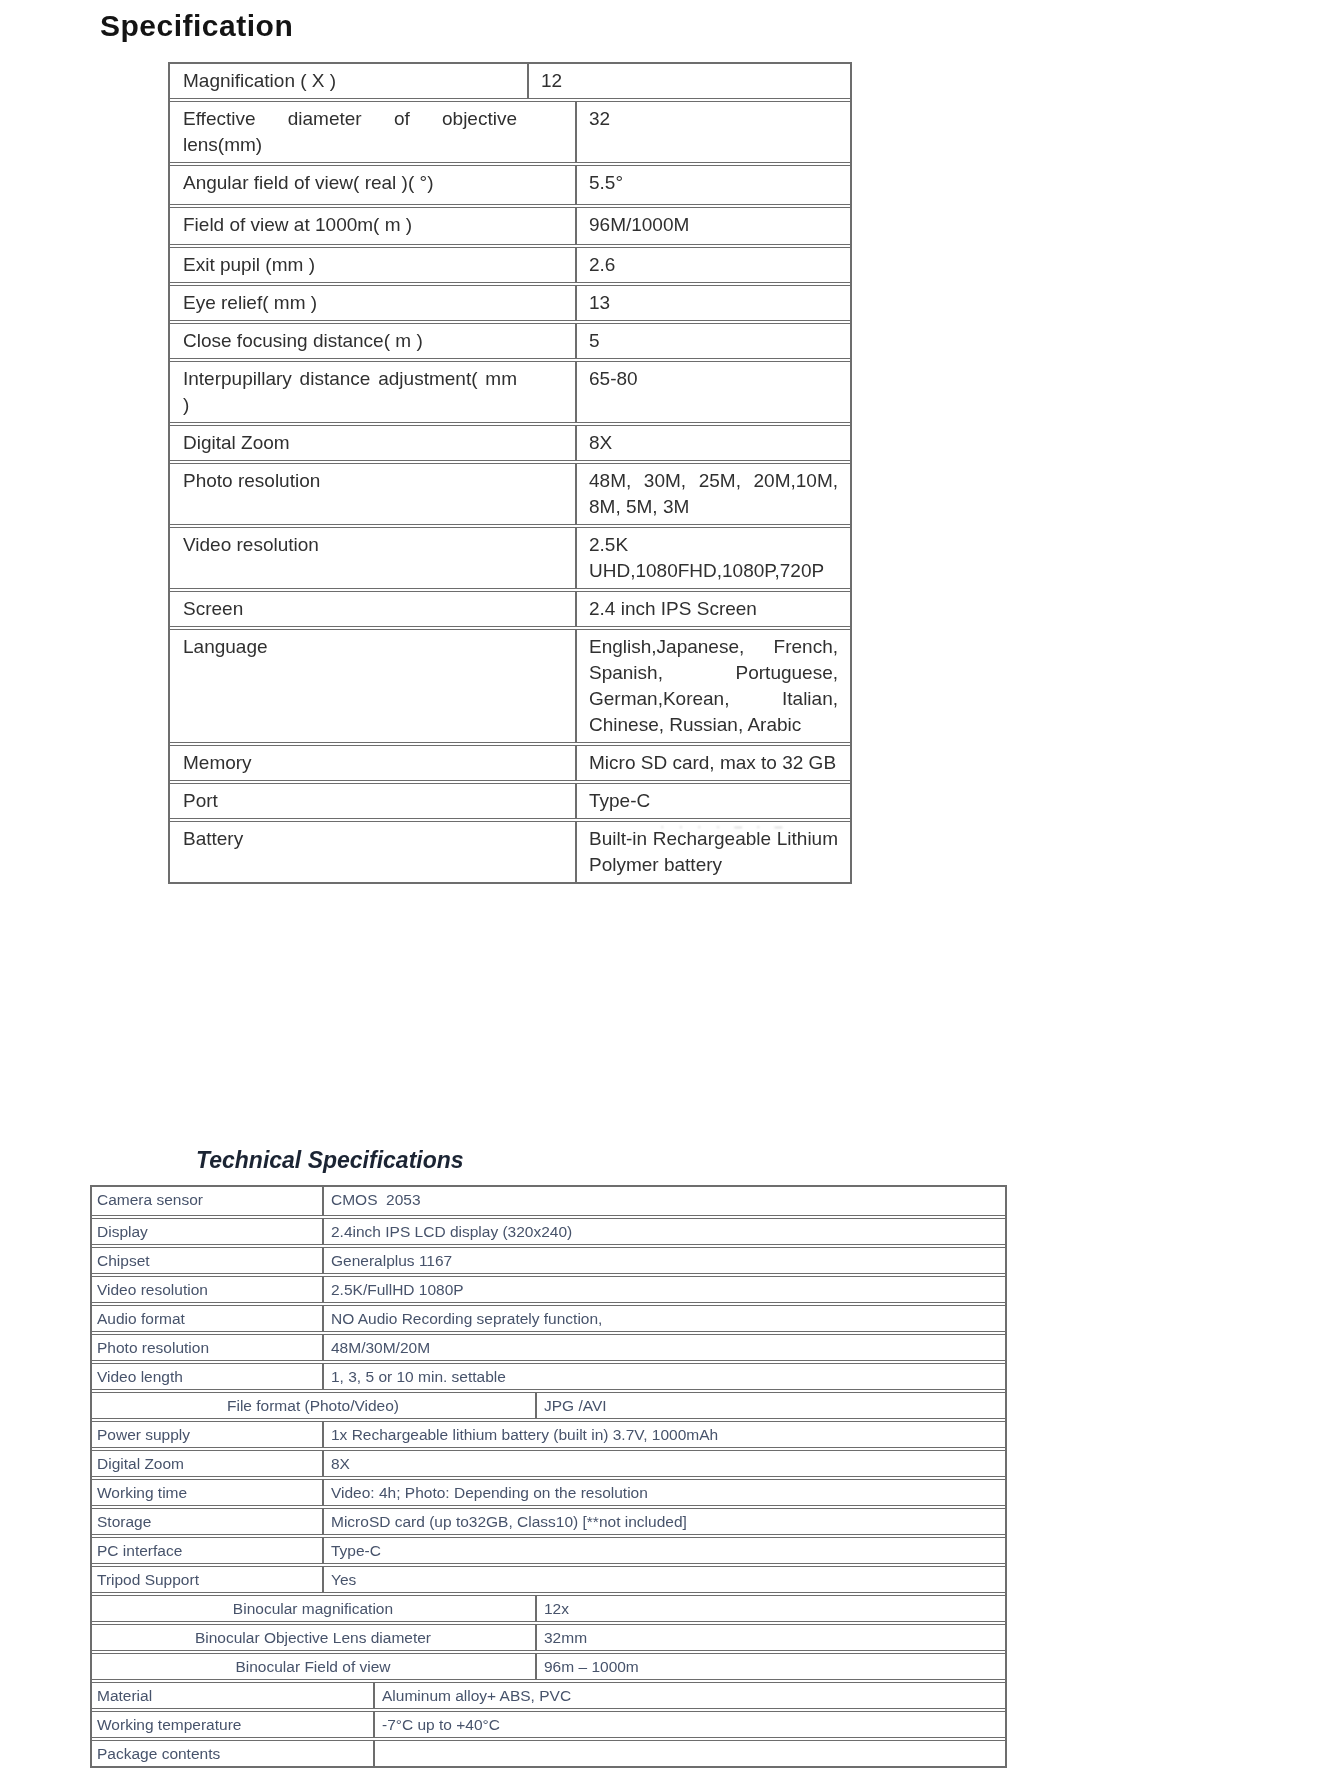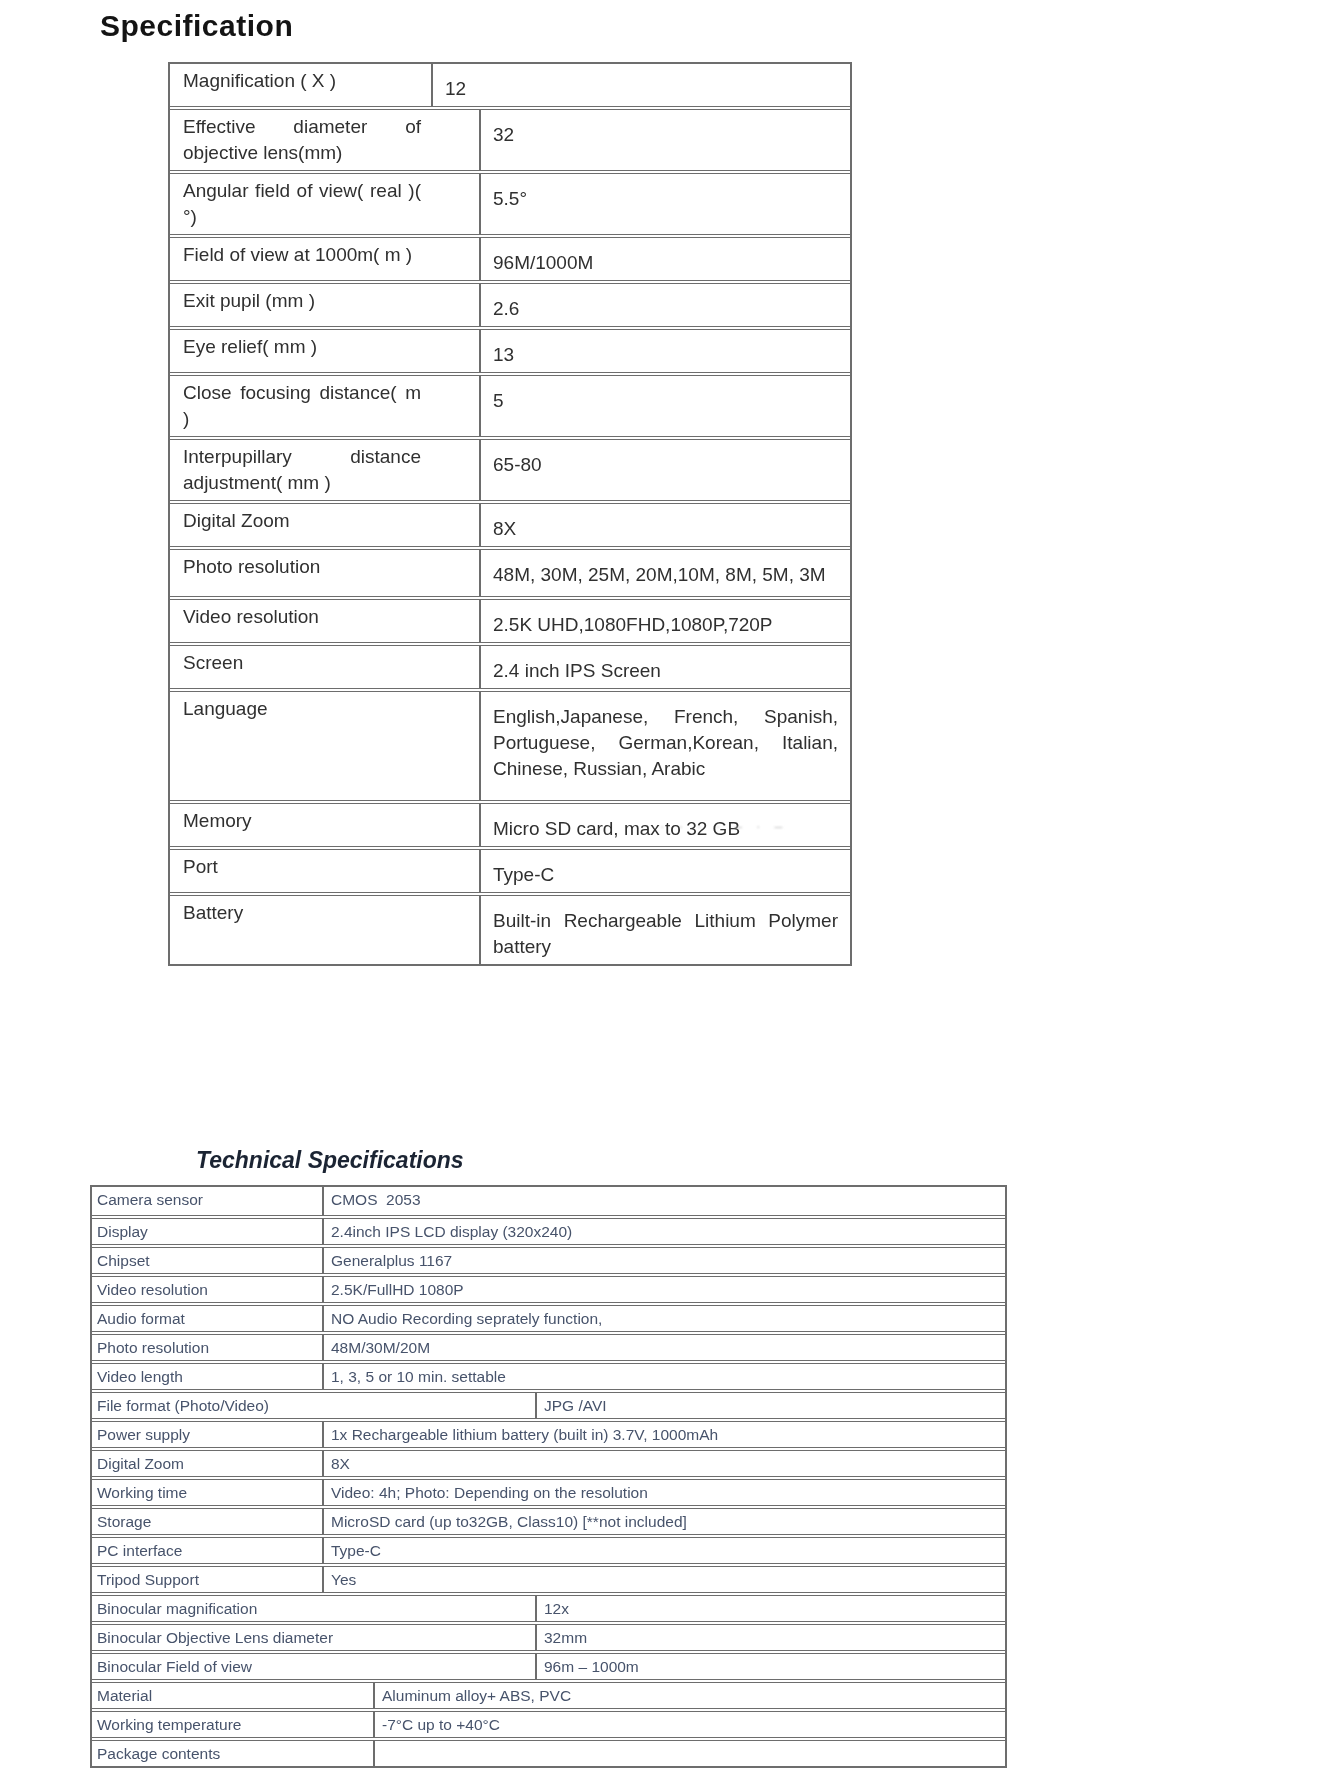--- a/index.html
+++ b/index.html
@@ -37,33 +37,33 @@
   }
   .t1-row {
     display: flex;
     box-sizing: border-box;
   }
   .t1-row + .t1-row {
     border-top: 4px double #6d6d6d;
     gap: 48px;
   }
   .t1-label {
-    width: 261px;
+    width: 357px;
     box-sizing: border-box;
     padding: 4px 10px 4px 13px;
     font-size: 19px;
     line-height: 26px;
     color: #303030;
     text-align: justify;
   }
   .t1-value {
     flex: 1;
     box-sizing: border-box;
     border-left: 2px solid #6d6d6d;
-    padding: 12px 12px 4px 12px;
+    padding: 4px 12px 4px 12px;
     font-size: 19px;
     line-height: 26px;
     color: #303030;
     text-align: justify;
   }
   .artifact {
     position: absolute;
     left: 660px;
     top: 818px;
     width: 220px;
@@ -112,21 +112,21 @@
   .t2-value {
     flex: 1;
     box-sizing: border-box;
     padding: 3px 8px 2px 7px;
     font-size: 15.5px;
     line-height: 20px;
     color: #47536b;
     white-space: pre-wrap;
   }
   .w-normal { width: 232px; }
-  .w-wide   { width: 445px; }
+  .w-wide   { width: 445px; text-align: center; }
   .w-mid    { width: 283px; }
 </style>
 </head>
 <body>
 
 <div class="page">
 
   <div class="spec-title">Specification</div>
 
   <div class="t1">

